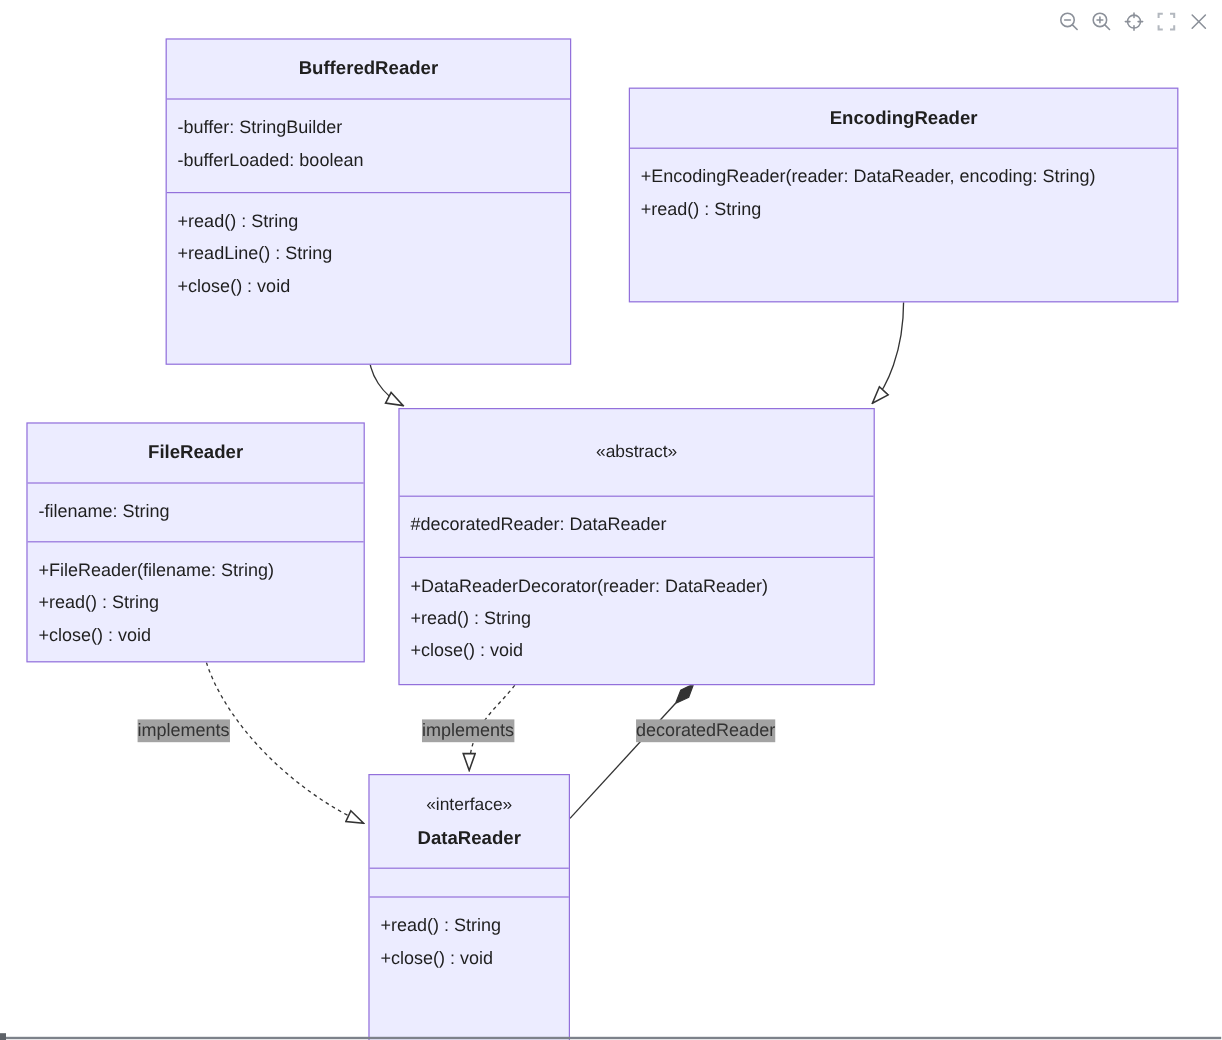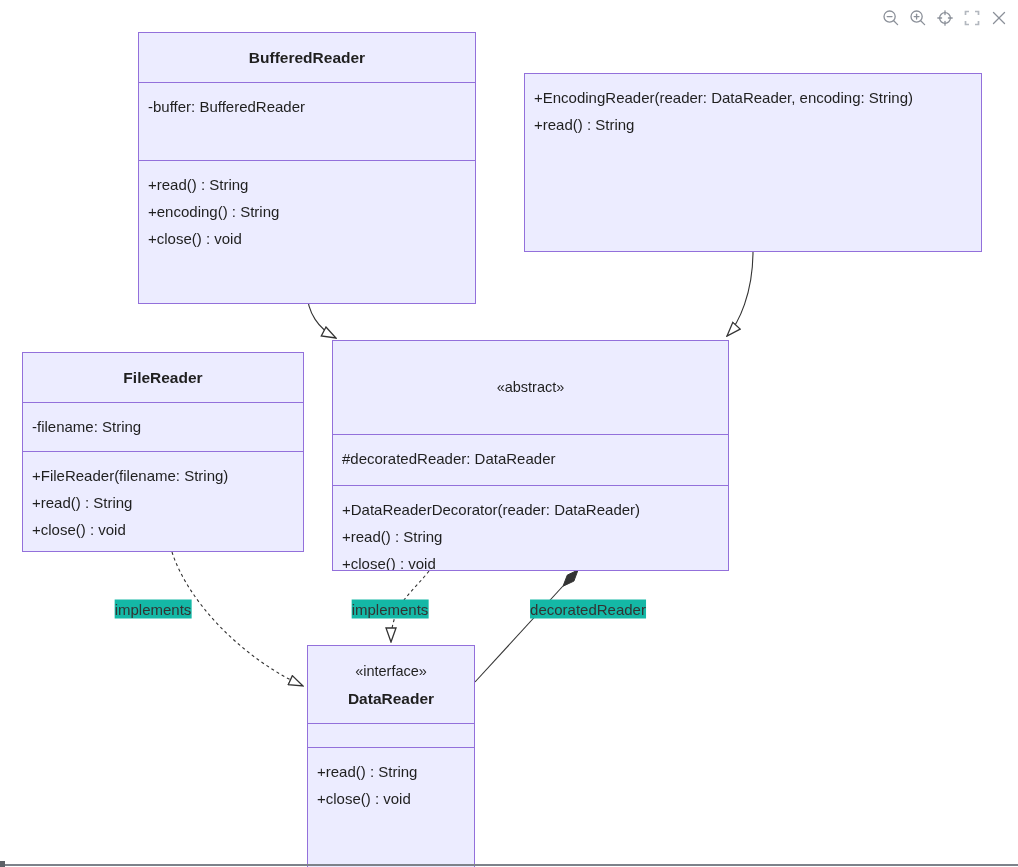--- a/index.html
+++ b/index.html
@@ -28,21 +28,21 @@
   .cb-name  { font-weight:bold; font-size:15.5px; line-height:27px; }
   .cb-attrs {
     border-bottom:1px solid #9370DB;
     padding:10px 0; flex:none; overflow:hidden;
   }
   .cb-methods { padding:10px 0; flex:1; overflow:hidden; }
   .member { font-size:15px; line-height:27px; padding-left:9px; white-space:nowrap; }
 
   .edge-label {
     position:absolute; transform:translate(-50%,-50%);
-    background:#14b8a6; padding:1px 0;
+    background:#a3a3a3; padding:1px 0;
     font-size:15px; color:#333333; white-space:nowrap;
   }
 
   .toolbar {
     position:absolute; top:8px; right:10px;
     display:flex; gap:8px; align-items:center;
   }
   .tool-btn {
     width:19px; height:19px; cursor:pointer;
     display:flex; align-items:center; justify-content:center;
@@ -77,30 +77,34 @@
     <path d="M429,571 C413,592 391,604 391,642" fill="none" stroke="#333333" stroke-width="1.1" stroke-dasharray="3,3" marker-end="url(#mExt)"></path>
     <path d="M475,682 L563,586" fill="none" stroke="#333333" stroke-width="1.1"></path>
     <polygon points="578,570 573.9,581.1 563,586.2 567.3,575.1" fill="#333333" stroke="#333333"></polygon>
   </svg>
 
   <div class="class-box" style="left:138px;top:32px;width:338px;height:272px">
     <div class="cb-title" style="height:50px">
       <div class="cb-name">BufferedReader</div>
     </div>
     <div class="cb-attrs" style="height:78px">
-      <div class="member">-buffer: BufferedReader</div>
+      <div class="member">-buffer: StringBuilder</div>
+      <div class="member">-bufferLoaded: boolean</div>
     </div>
     <div class="cb-methods">
       <div class="member">+read() : String</div>
-      <div class="member">+encoding() : String</div>
+      <div class="member">+readLine() : String</div>
       <div class="member">+close() : void</div>
     </div>
   </div>
 
   <div class="class-box" style="left:524px;top:73px;width:458px;height:179px">
+    <div class="cb-title" style="height:50px">
+      <div class="cb-name">EncodingReader</div>
+    </div>
     <div class="cb-methods">
       <div class="member">+EncodingReader(reader: DataReader, encoding: String)</div>
       <div class="member">+read() : String</div>
     </div>
   </div>
 
   <div class="class-box" style="left:22px;top:352px;width:282px;height:200px">
     <div class="cb-title" style="height:50px">
       <div class="cb-name">FileReader</div>
     </div>
@@ -108,21 +112,21 @@
       <div class="member">-filename: String</div>
     </div>
     <div class="cb-methods">
       <div class="member">+FileReader(filename: String)</div>
       <div class="member">+read() : String</div>
       <div class="member">+close() : void</div>
     </div>
   </div>
 
   <div class="class-box" style="left:332px;top:340px;width:397px;height:231px">
-    <div class="cb-title" style="height:94px">
+    <div class="cb-title" style="height:73px">
       <div class="cb-stereo">«abstract»</div>
     </div>
     <div class="cb-attrs" style="height:51px">
       <div class="member">#decoratedReader: DataReader</div>
     </div>
     <div class="cb-methods">
       <div class="member">+DataReaderDecorator(reader: DataReader)</div>
       <div class="member">+read() : String</div>
       <div class="member">+close() : void</div>
     </div>

